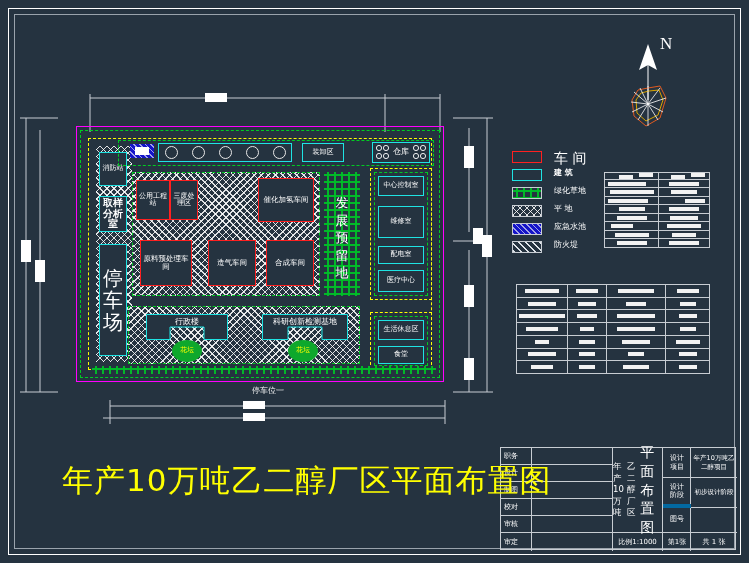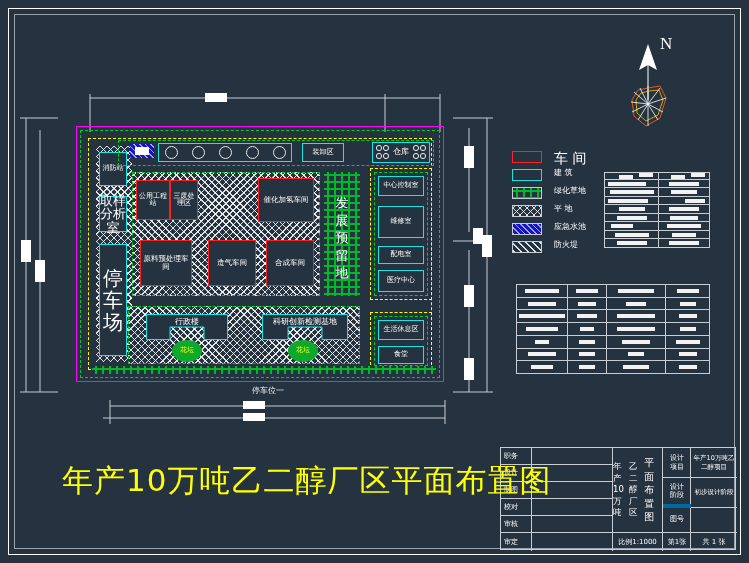--- a/index.html
+++ b/index.html
@@ -143,21 +143,21 @@
   <div class="abs grn" style="left:80px;top:130px;width:360px;height:248px;"></div>
   <div class="abs yel" style="left:88px;top:138px;width:344px;height:232px;"></div>
 
   <div class="abs hatch-flat" style="left:96px;top:146px;width:36px;height:216px;"></div>
 
   <div class="abs cyan bldg" style="left:99px;top:152px;width:28px;height:34px;">
     <span class="lbl zh" style="font-size:7px;">消防站</span>
   </div>
 
   <div class="abs cyan bldg" style="left:99px;top:196px;width:28px;height:36px;">
-    <span class="lbl zh" style="font-size:13px;">取样分析室</span>
+    <span class="lbl zh" style="font-size:10px;font-weight:bold;">取样分析室</span>
   </div>
 
   <div class="abs cyan bldg" style="left:99px;top:244px;width:28px;height:112px;">
     <span class="lbl zh" style="font-size:20px;line-height:1.1;">停车场</span>
   </div>
 
   <div class="abs grn" style="left:118px;top:140px;width:316px;height:26px;"></div>
 
   <div class="abs hatch-blue" style="left:130px;top:144px;width:24px;height:14px;">
     <div class="abs" style="left:5px;top:3px;width:14px;height:8px;background:#ffffff;"></div>
@@ -269,21 +269,21 @@
 
   <div class="abs hatch-green" style="left:92px;top:366px;width:344px;height:8px;"></div>
 
   <div class="abs zh" style="left:252px;top:385px;color:#ffffff;font-size:8px;">停车位一</div>
 
   <div class="abs" style="left:512px;top:150px;width:120px;height:120px;">
     <div style="position:relative;height:18px;">
       <div class="abs red" style="left:0;top:1px;width:30px;height:12px;"></div>
       <div class="abs lbl zh" style="left:42px;top:1px;font-size:14px;">车 间</div>
     </div>
-    <div style="position:relative;height:18px;">
+    <div style="position:relative;height:18px;font-weight:bold;">
       <div class="abs cyan" style="left:0;top:1px;width:30px;height:12px;"></div>
       <div class="abs lbl zh" style="left:42px;top:1px;font-size:8px;">建 筑</div>
     </div>
     <div style="position:relative;height:18px;">
       <div class="abs hatch-green" style="left:0;top:1px;width:30px;height:12px;border:1px solid #c8cdd3;"></div>
       <div class="abs lbl zh" style="left:42px;top:1px;font-size:8px;">绿化草地</div>
     </div>
     <div style="position:relative;height:18px;">
       <div class="abs hatch-flat" style="left:0;top:1px;width:30px;height:12px;border:1px solid #c8cdd3;"></div>
       <div class="abs lbl zh" style="left:42px;top:1px;font-size:8px;">平 地</div>
@@ -510,21 +510,21 @@
       </div>
       <div class="abs" style="left:0;top:85px;width:112px;height:18px;">
         <span class="abs zh" style="left:3px;top:4px;color:#fff;font-size:7px;">审定</span>
         <div class="abs" style="left:30px;top:0;width:1px;height:18px;background:#c8cdd3;"></div>
       </div>
     </div>
 
     <div class="abs" style="left:112px;top:0;width:50px;height:85px;border-right:1px solid #c8cdd3;border-bottom:1px solid #c8cdd3;display:flex;flex-direction:row;align-items:center;justify-content:center;">
       <span class="zh" style="color:#fff;font-size:8.5px;line-height:1.35;">年产10万吨</span>
       <span class="zh" style="color:#fff;font-size:8.5px;line-height:1.35;">乙二醇厂区</span>
-      <span class="zh" style="color:#fff;font-size:10px;line-height:1.35;">平面布置图</span>
+      <span class="zh" style="color:#fff;font-size:14px;line-height:1.35;">平面布置图</span>
     </div>
     <div class="abs" style="left:112px;top:85px;width:50px;height:18px;border-right:1px solid #c8cdd3;display:flex;align-items:center;justify-content:center;">
       <span class="zh" style="color:#fff;font-size:7px;">比例1:1000</span>
     </div>
 
     <div class="abs" style="left:162px;top:0;width:28px;height:103px;border-right:1px solid #c8cdd3;">
       <div class="abs" style="left:0;top:0;width:28px;height:30px;border-bottom:1px solid #c8cdd3;display:flex;align-items:center;justify-content:center;">
         <span class="zh lbl" style="color:#fff;font-size:7px;width:16px;word-break:break-all;line-height:1.2;">设计项目</span>
       </div>
       <div class="abs" style="left:0;top:30px;width:28px;height:30px;border-bottom:4px solid #0369a1;display:flex;align-items:center;justify-content:center;">

